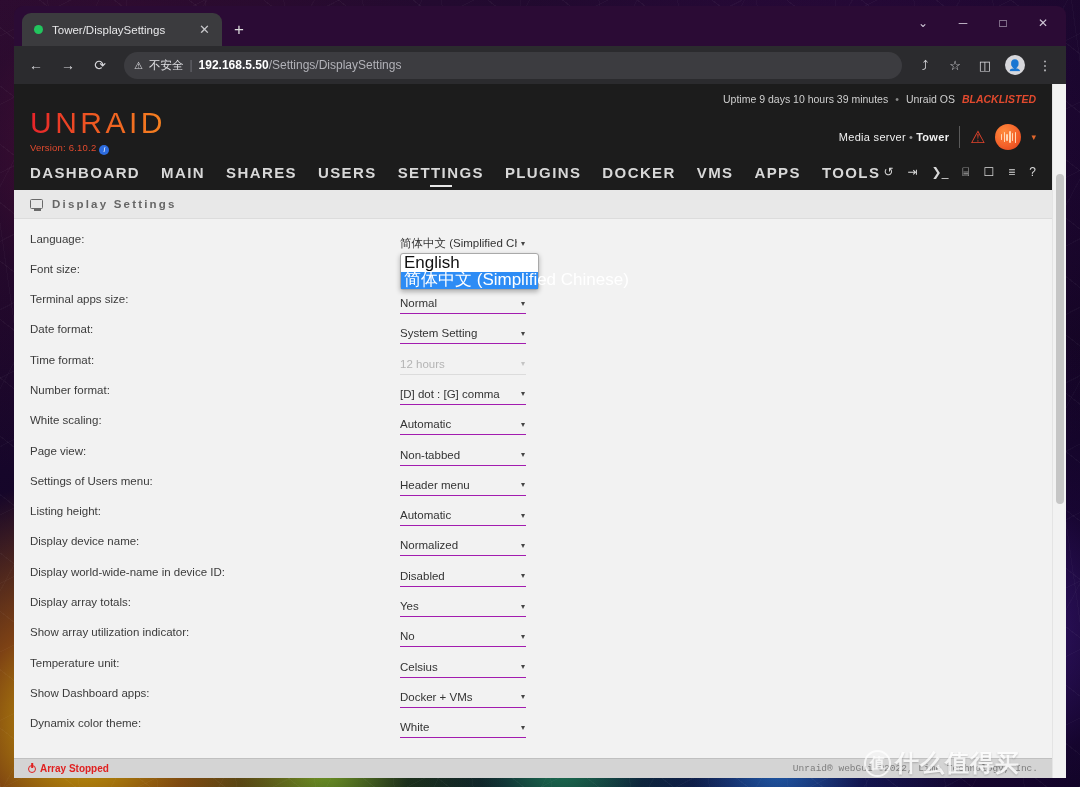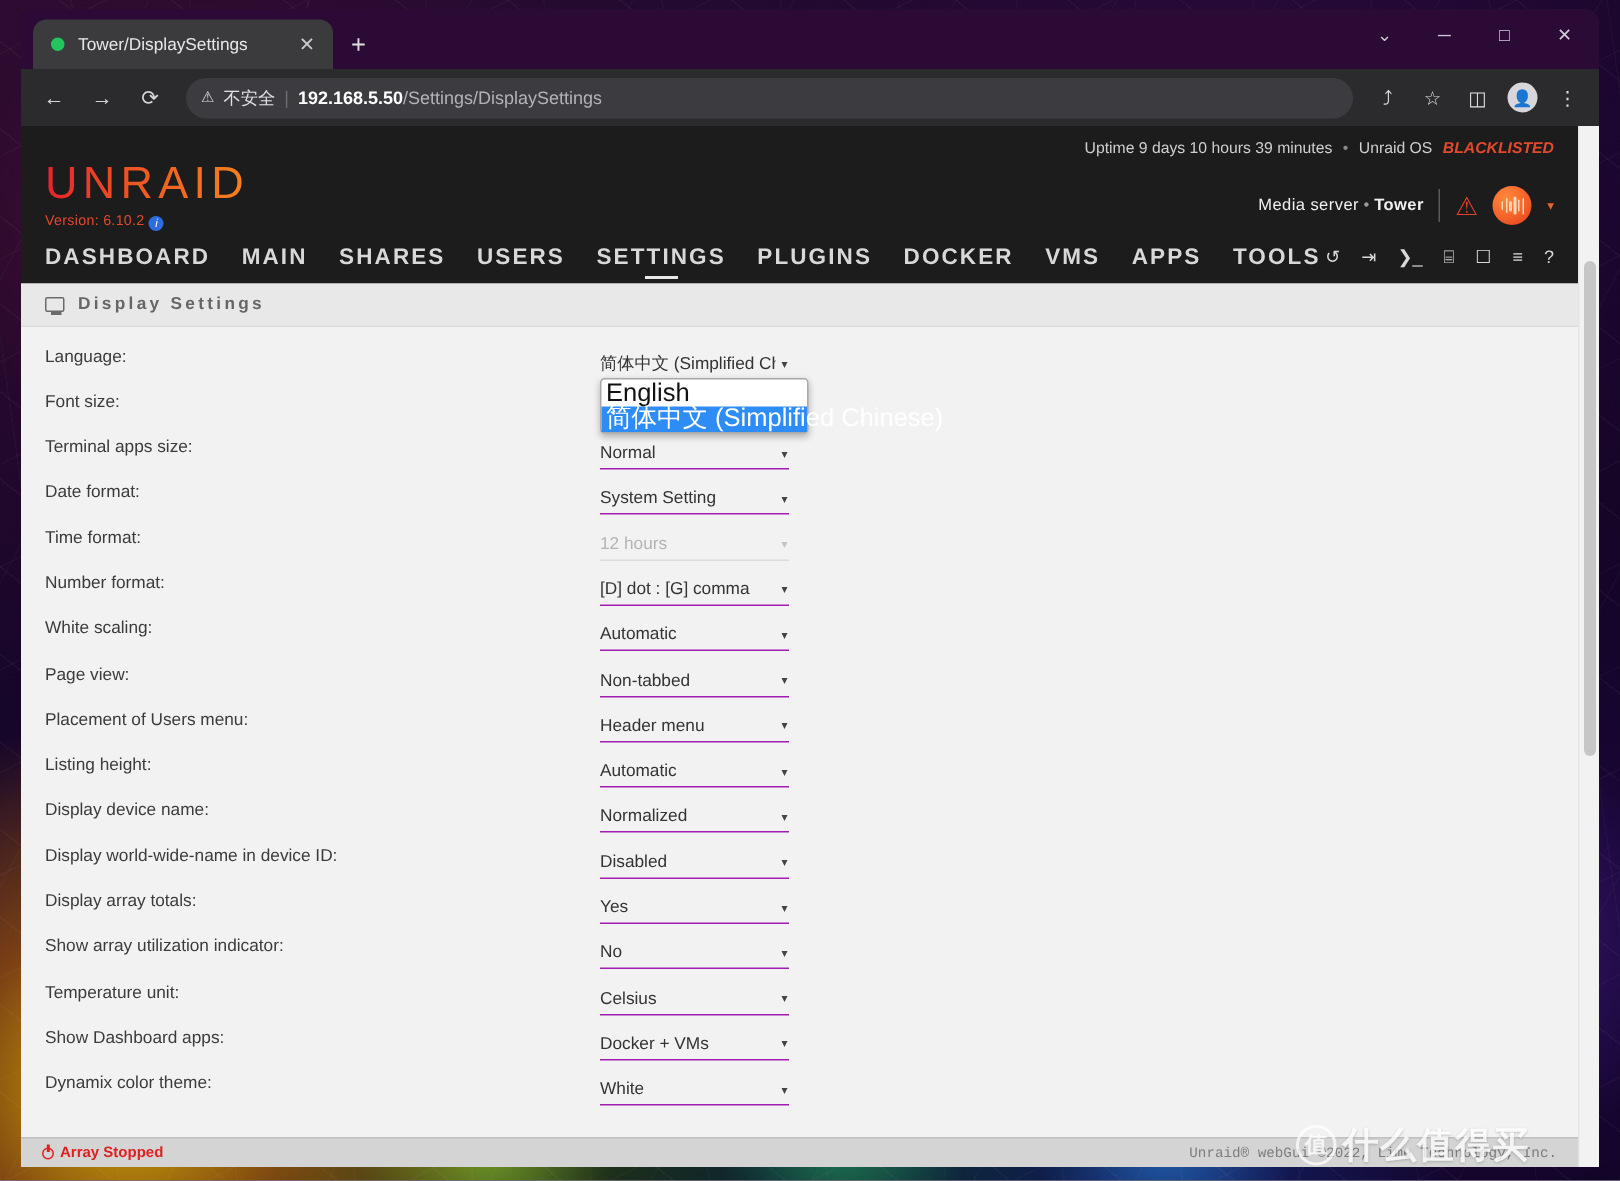--- a/index.html
+++ b/index.html
@@ -452,21 +452,21 @@
             <div class="lbl">Page view:</div>
             <div class="ctrl-wrap">
               <div class="select">
                 <span class="val">Non-tabbed</span>
                 <span class="arrow">▾</span>
               </div>
             </div>
           </div>
 
           <div class="row">
-            <div class="lbl">Placement of Users menu:</div>
+            <div class="lbl">Settings of Users menu:</div>
             <div class="ctrl-wrap">
               <div class="select">
                 <span class="val">Header menu</span>
                 <span class="arrow">▾</span>
               </div>
             </div>
           </div>
 
           <div class="row">
             <div class="lbl">Listing height:</div>

